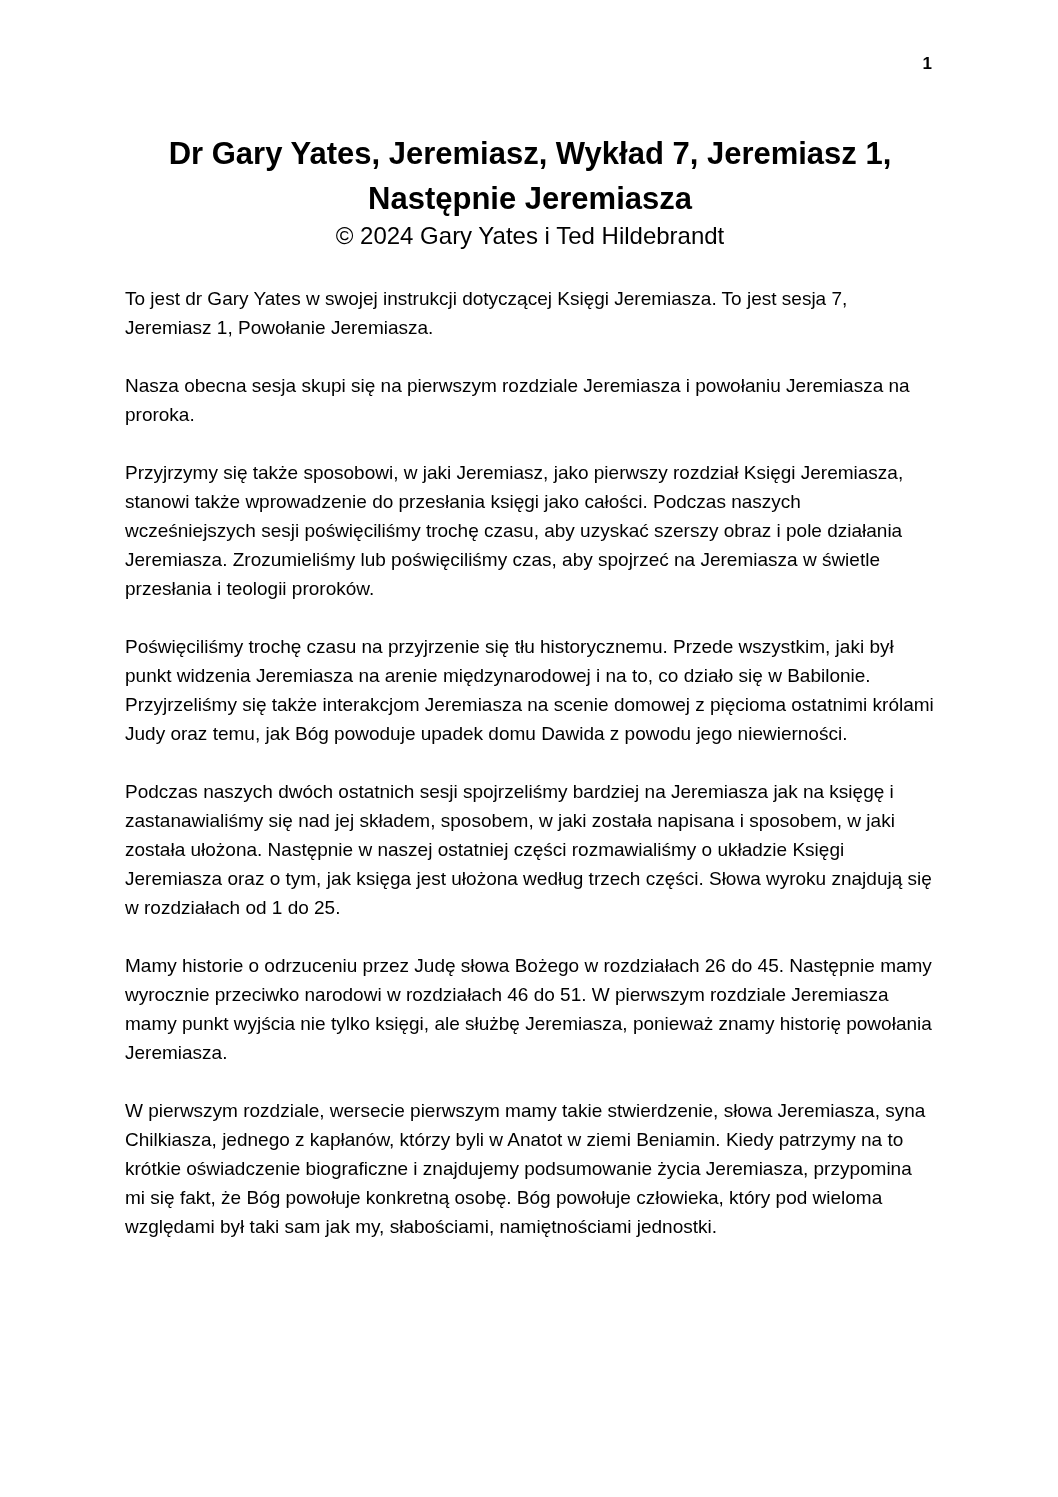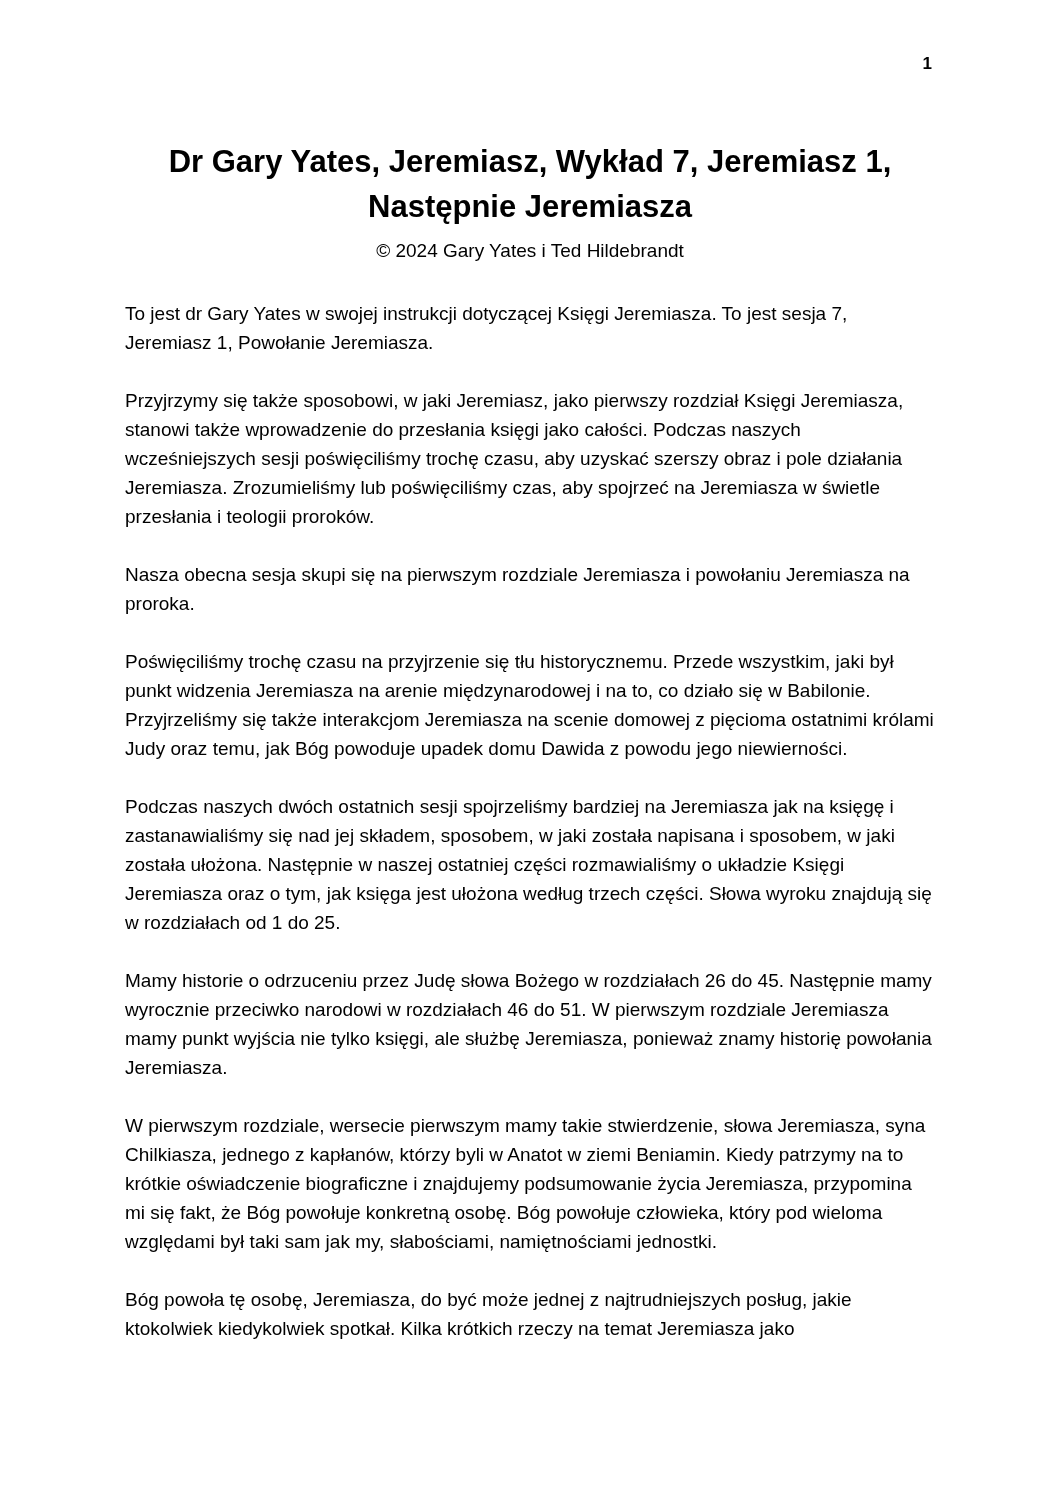--- a/index.html
+++ b/index.html
@@ -23,33 +23,33 @@
     right: 126px;
     font-size: 17px;
     font-weight: bold;
     color: #000000;
   }
   .content {
     box-sizing: border-box;
     padding: 131px 123px 0 125px;
   }
   h1.doc-title {
-    margin: 8px;
+    margin: 0;
     text-align: center;
     font-size: 31px;
     line-height: 45px;
     font-weight: bold;
     letter-spacing: 0px;
   }
   h1.doc-title .title-line {
     display: block;
   }
   .copyright {
     text-align: center;
-    font-size: 19px;
+    font-size: 24px;
     line-height: 28px;
     margin-top: 1px;
   }
   .body-text {
     margin-top: 34px;
     font-size: 19px;
     line-height: 29px;
   }
   .body-text p {
     margin: 0 0 29px 0;
@@ -68,23 +68,22 @@
     <header>
       <h1 class="doc-title">
         <span class="title-line">Dr Gary Yates, Jeremiasz, Wykład 7, Jeremiasz 1,</span>
         <span class="title-line">Następnie Jeremiasza</span>
       </h1>
       <div class="copyright">© 2024 Gary Yates i Ted Hildebrandt</div>
     </header>
 
     <main class="body-text">
       <p>To jest dr Gary Yates w swojej instrukcji dotyczącej Księgi Jeremiasza. To jest sesja 7, Jeremiasz 1, Powołanie Jeremiasza.</p>
+      <p>Nasza obecna sesja skupi się na pierwszym rozdziale Jeremiasza i powołaniu Jeremiasza na proroka.</p>
       <p>Przyjrzymy się także sposobowi, w jaki Jeremiasz, jako pierwszy rozdział Księgi Jeremiasza, stanowi także wprowadzenie do przesłania księgi jako całości. Podczas naszych wcześniejszych sesji poświęciliśmy trochę czasu, aby uzyskać szerszy obraz i pole działania Jeremiasza. Zrozumieliśmy lub poświęciliśmy czas, aby spojrzeć na Jeremiasza w świetle przesłania i teologii proroków.</p>
-      <p>Nasza obecna sesja skupi się na pierwszym rozdziale Jeremiasza i powołaniu Jeremiasza na proroka.</p>
       <p>Poświęciliśmy trochę czasu na przyjrzenie się tłu historycznemu. Przede wszystkim, jaki był punkt widzenia Jeremiasza na arenie międzynarodowej i na to, co działo się w Babilonie. Przyjrzeliśmy się także interakcjom Jeremiasza na scenie domowej z pięcioma ostatnimi królami Judy oraz temu, jak Bóg powoduje upadek domu Dawida z powodu jego niewierności.</p>
       <p>Podczas naszych dwóch ostatnich sesji spojrzeliśmy bardziej na Jeremiasza jak na księgę i zastanawialiśmy się nad jej składem, sposobem, w jaki została napisana i sposobem, w jaki została ułożona. Następnie w naszej ostatniej części rozmawialiśmy o układzie Księgi Jeremiasza oraz o tym, jak księga jest ułożona według trzech części. Słowa wyroku znajdują się w rozdziałach od 1 do 25.</p>
       <p>Mamy historie o odrzuceniu przez Judę słowa Bożego w rozdziałach 26 do 45. Następnie mamy wyrocznie przeciwko narodowi w rozdziałach 46 do 51. W pierwszym rozdziale Jeremiasza mamy punkt wyjścia nie tylko księgi, ale służbę Jeremiasza, ponieważ znamy historię powołania Jeremiasza.</p>
       <p>W pierwszym rozdziale, wersecie pierwszym mamy takie stwierdzenie, słowa Jeremiasza, syna Chilkiasza, jednego z kapłanów, którzy byli w Anatot w ziemi Beniamin. Kiedy patrzymy na to krótkie oświadczenie biograficzne i znajdujemy podsumowanie życia Jeremiasza, przypomina mi się fakt, że Bóg powołuje konkretną osobę. Bóg powołuje człowieka, który pod wieloma względami był taki sam jak my, słabościami, namiętnościami jednostki.</p>
-      <p>Bóg powoła tę osobę, Jeremiasza, do być może jednej z najtrudniejszych posług, jakie ktokolwiek kiedykolwiek spotkał. Kilka krótkich rzeczy na temat Jeremiasza jako</p>
     </main>
 
   </div>
 </div>
 
 </body></html>

